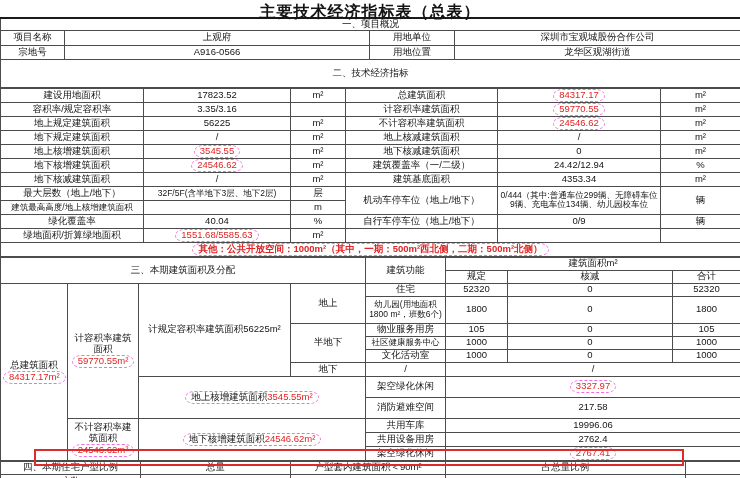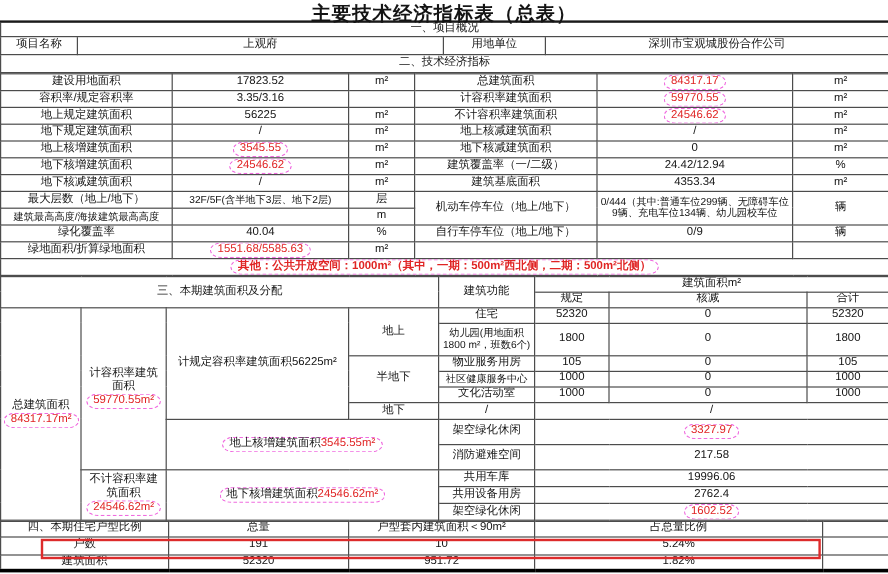--- a/index.html
+++ b/index.html
@@ -60,21 +60,27 @@
         <tr class="hdr">
           <td colspan="4" class="lt">一、项目概况</td>
         </tr>
     <tr>
       <td class="lt" style="height:15px">项目名称</td>
       <td>上观府</td>
       <td class="lt">用地单位</td>
       <td>深圳市宝观城股份合作公司</td>
     </tr>
     <tr>
-          <td colspan="4" class="lt" style="height:15px">二、技术经济指标</td>
+      <td class="lt">宗地号</td>
+      <td>A916-0566</td>
+      <td class="lt">用地位置</td>
+      <td>龙华区观湖街道</td>
+    </tr>
+    <tr>
+          <td colspan="4" class="lt" style="height:28px">二、技术经济指标</td>
         </tr>
   </tbody>
     </table>
 
   <table class="t2">
     <colgroup>
         <col style="width:143px">
         <col style="width:147px">
         <col style="width:55px">
         <col style="width:152px">
@@ -140,21 +146,21 @@
     </tr>
     <tr>
       <td class="lt">最大层数（地上/地下）</td>
       <td class="sm">32F/5F(含半地下3层、地下2层)</td>
       <td>层</td>
       <td rowspan="2" class="wrap">机动车停车位（地上/地下）</td>
       <td rowspan="2" class="wrap sm lt">0/444（其中:普通车位299辆、无障碍车位9辆、充电车位134辆、幼儿园校车位</td>
       <td rowspan="2">辆</td>
     </tr>
     <tr>
-      <td class="lt sm">建筑最高高度/海拔建筑最高高度</td>
+      <td class="lt sm">建筑最高高度/地上核增建筑面积</td>
       <td></td>
       <td>m</td>
     </tr>
     <tr>
       <td class="lt">绿化覆盖率</td>
       <td>40.04</td>
       <td>%</td>
       <td class="lt">自行车停车位（地上/地下）</td>
       <td>0/9</td>
       <td>辆</td>
@@ -260,21 +266,21 @@
       </td>
       <td>共用车库</td>
       <td colspan="3">19996.06</td>
     </tr>
     <tr style="height:14px">
       <td>共用设备用房</td>
       <td colspan="3">2762.4</td>
     </tr>
     <tr style="height:14px">
       <td>架空绿化休闲</td>
-      <td colspan="3"><span class="circ red">1602.52</span></td>
+      <td colspan="3"><span class="circ red">2767.41</span></td>
     </tr>
   </tbody>
     </table>
 
   <table class="t4">
     <colgroup>
         <col style="width:140px">
         <col style="width:150px">
         <col style="width:155px">
         <col style="width:240px">

